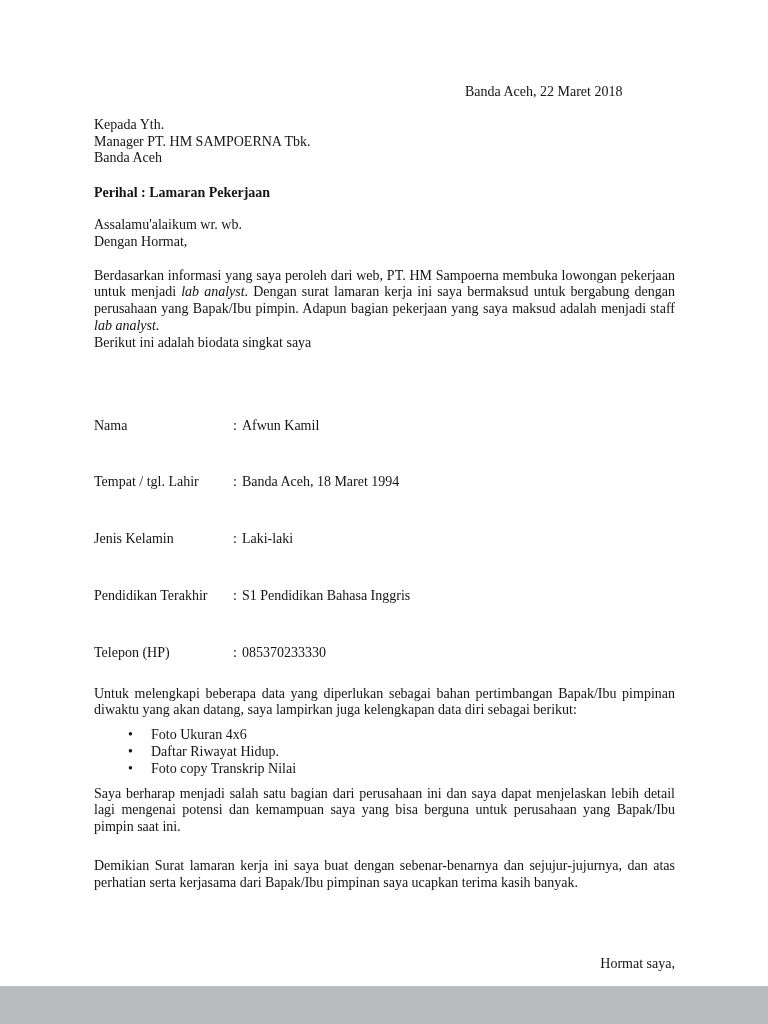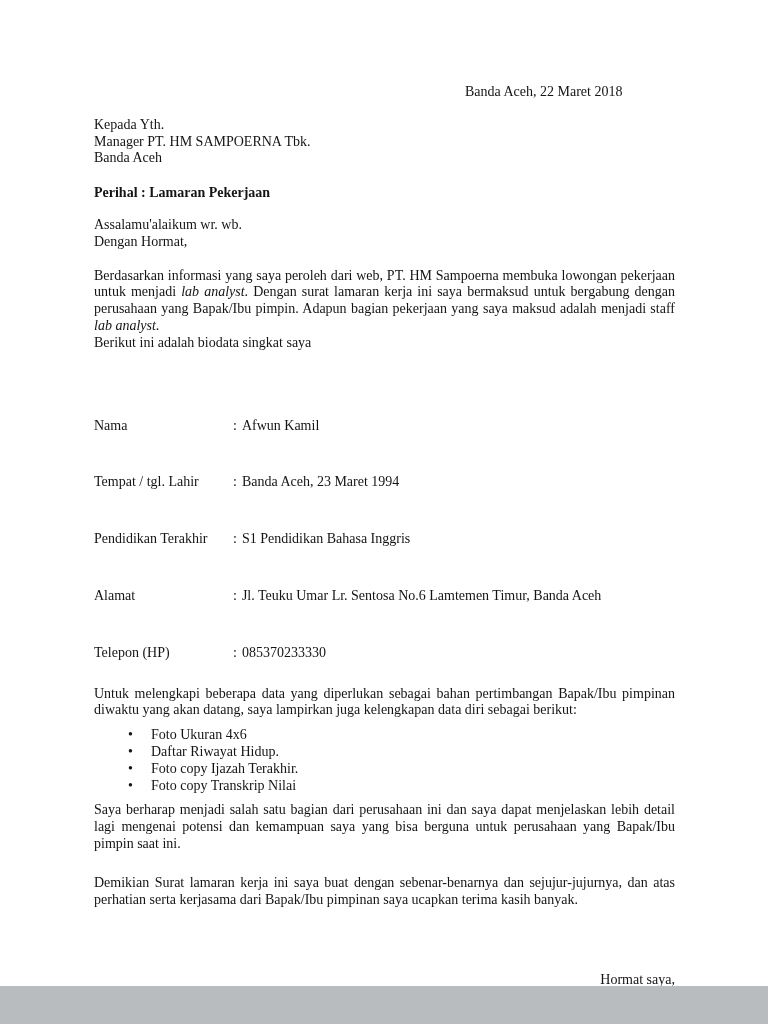--- a/index.html
+++ b/index.html
@@ -80,40 +80,39 @@
   </div>
 
   <p class="opening justify"><span>Berdasarkan informasi yang saya peroleh dari web, PT. HM Sampoerna membuka lowongan pekerjaan untuk menjadi </span><em>lab analyst</em><span>. Dengan surat lamaran kerja ini saya bermaksud untuk bergabung dengan perusahaan yang Bapak/Ibu pimpin. Adapun bagian pekerjaan yang saya maksud adalah menjadi staff </span><em>lab analyst</em><span>.</span></p>
   <div>Berikut ini adalah biodata singkat saya</div>
 
   <div class="biodata">
     <div class="bio-row">
       <span class="bio-label">Nama</span><span class="bio-sep">:</span><span class="bio-value">Afwun Kamil</span>
     </div>
     <div class="bio-row">
-      <span class="bio-label">Tempat / tgl. Lahir</span><span class="bio-sep">:</span><span class="bio-value">Banda Aceh, 23 Maret 1994</span>
+      <span class="bio-label">Tempat / tgl. Lahir</span><span class="bio-sep">:</span><span class="bio-value">Banda Aceh, 18 Maret 1994</span>
+    </div>
+    <div class="bio-row">
+      <span class="bio-label">Jenis Kelamin</span><span class="bio-sep">:</span><span class="bio-value">Laki-laki</span>
     </div>
     <div class="bio-row">
       <span class="bio-label">Pendidikan Terakhir</span><span class="bio-sep">:</span><span class="bio-value">S1 Pendidikan Bahasa Inggris</span>
-    </div>
-    <div class="bio-row">
-      <span class="bio-label">Alamat</span><span class="bio-sep">:</span><span class="bio-value">Jl. Teuku Umar Lr. Sentosa No.6 Lamtemen Timur, Banda Aceh</span>
     </div>
     <div class="bio-row">
       <span class="bio-label">Telepon (HP)</span><span class="bio-sep">:</span><span class="bio-value">085370233330</span>
     </div>
   </div>
 
 
   <p class="attach-intro justify">Untuk melengkapi beberapa data yang diperlukan sebagai bahan pertimbangan Bapak/Ibu pimpinan diwaktu yang akan datang, saya lampirkan juga kelengkapan data diri sebagai berikut:</p>
 
   <ul class="attach-list">
     <li><span class="bullet">•</span><span>Foto Ukuran 4x6</span></li>
     <li><span class="bullet">•</span><span>Daftar Riwayat Hidup.</span></li>
-    <li><span class="bullet">•</span><span>Foto copy Ijazah Terakhir.</span></li>
     <li><span class="bullet">•</span><span>Foto copy Transkrip Nilai</span></li>
   </ul>
 
   <p class="hope justify">Saya berharap menjadi salah satu bagian dari perusahaan ini dan saya dapat menjelaskan lebih detail lagi mengenai potensi dan kemampuan saya yang bisa berguna untuk perusahaan yang Bapak/Ibu pimpin saat ini.</p>
 
   <p class="closing justify">Demikian Surat lamaran kerja ini saya buat dengan sebenar-benarnya dan sejujur-jujurnya, dan atas perhatian serta kerjasama dari Bapak/Ibu pimpinan saya ucapkan terima kasih banyak.</p>
 
   <div class="signoff">
     <div>Hormat saya,</div>
     <div class="signoff-name">Afwun Kamil</div>

